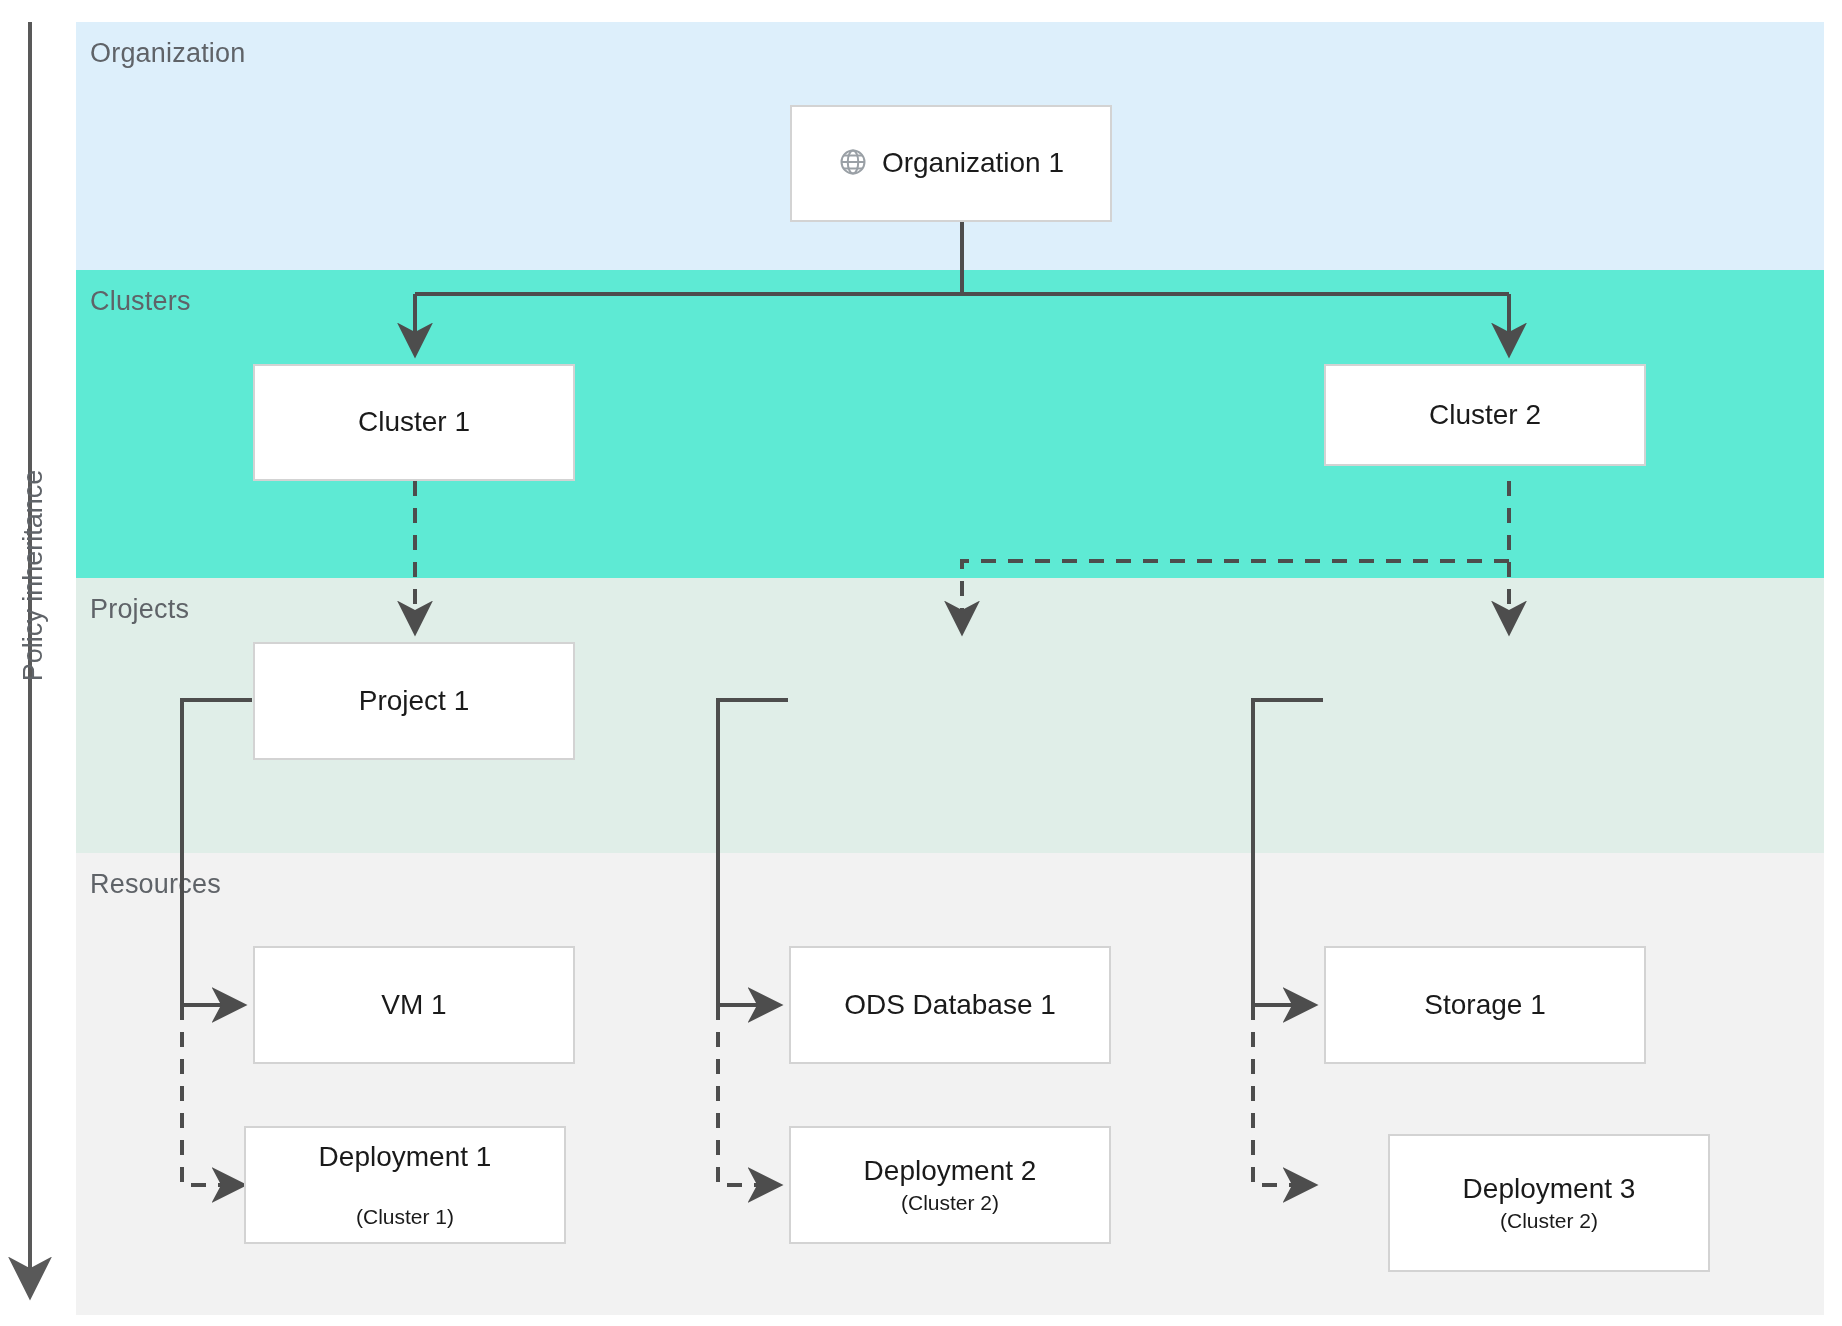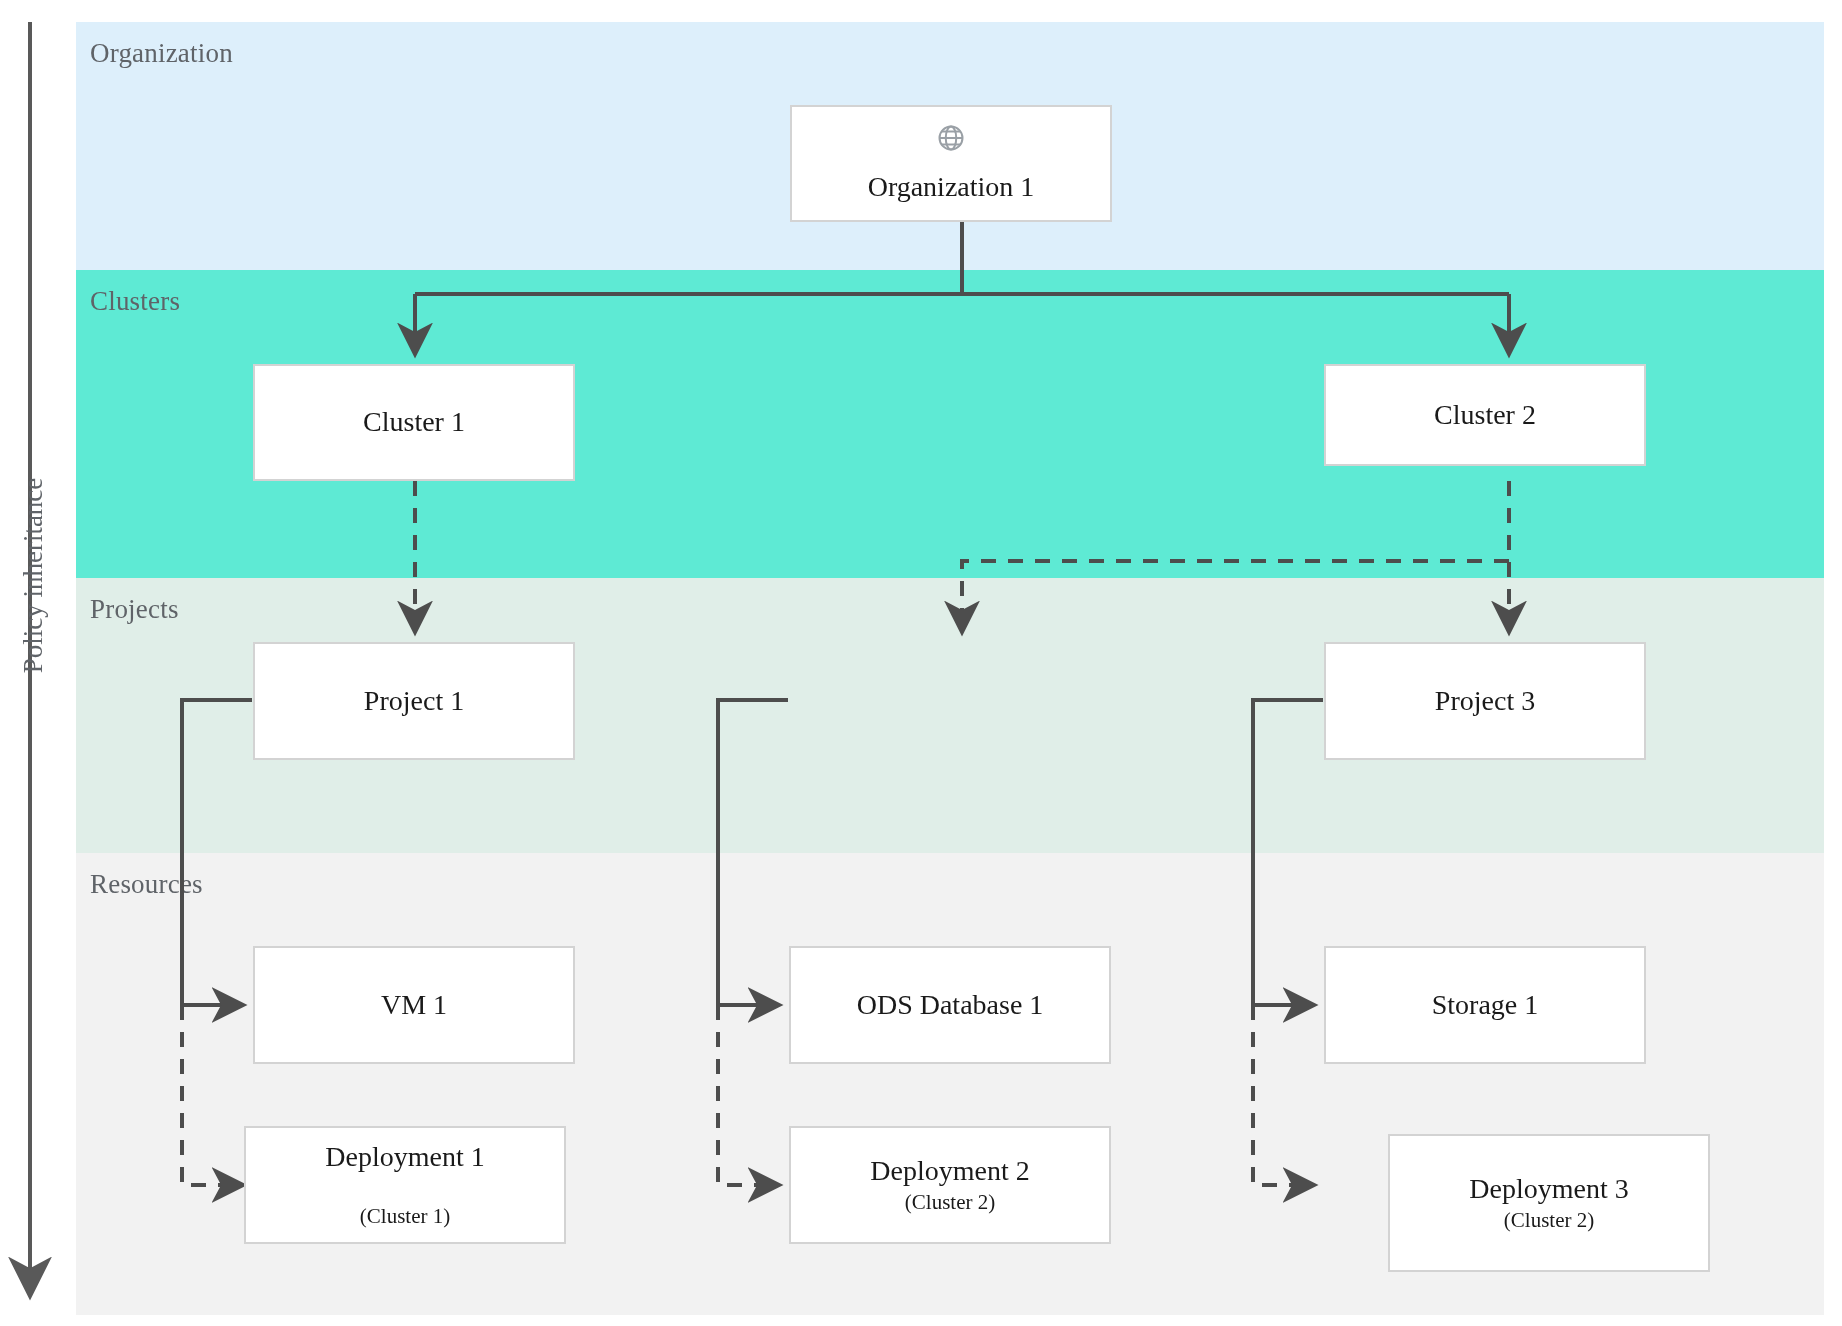--- a/index.html
+++ b/index.html
@@ -5,21 +5,21 @@
   html, body {
     margin: 0;
     padding: 0;
     background: #ffffff;
   }
   #stage {
     position: relative;
     width: 1842px;
     height: 1326px;
     background: #ffffff;
-    font-family: Liberation Serif, serif;
+    font-family: Liberation Sans, sans-serif;
     overflow: hidden;
   }
   #diagram-svg {
     position: absolute;
     left: 0;
     top: 0;
     width: 1842px;
     height: 1326px;
   }
   
@@ -62,21 +62,21 @@
   }
   .node-sub {
     font-size: 21px;
     color: #1a1a1a;
     line-height: 1.2;
     margin-top: 2px;
     white-space: nowrap;
   }
   .node-inline {
     display: flex;
-    flex-direction: column;
+    flex-direction: row;
     align-items: center;
     justify-content: flex-end;
     gap: 14px;
   }
   .globe-icon { display: block; }
 
   
   #policy-axis-label {
     position: absolute;
     left: -112px;
@@ -183,23 +183,20 @@
 
   <div class="node" style="left:1324px; top:364px; width:322px; height:102px;">
     <div class="node-title">Cluster 2</div>
   </div>
 
   <div class="node" style="left:253px; top:642px; width:322px; height:118px;">
     <div class="node-title">Project 1</div>
   </div>
 
 
-  <div class="node" style="left:1324px; top:642px; width:322px; height:118px;">
-    <div class="node-title">Project 3</div>
-  </div>
 
   <div class="node" style="left:253px; top:946px; width:322px; height:118px;">
     <div class="node-title">VM 1</div>
   </div>
 
   <div class="node" style="left:789px; top:946px; width:322px; height:118px;">
     <div class="node-title">ODS Database 1</div>
   </div>
 
   <div class="node" style="left:1324px; top:946px; width:322px; height:118px;">

